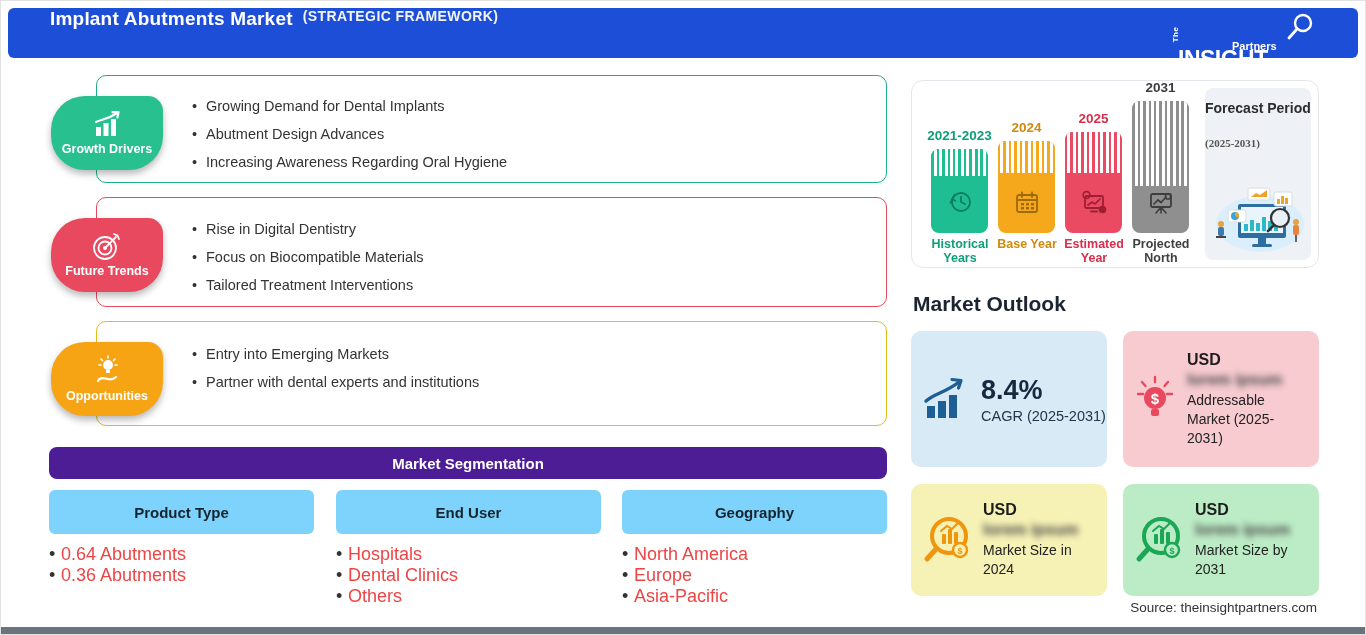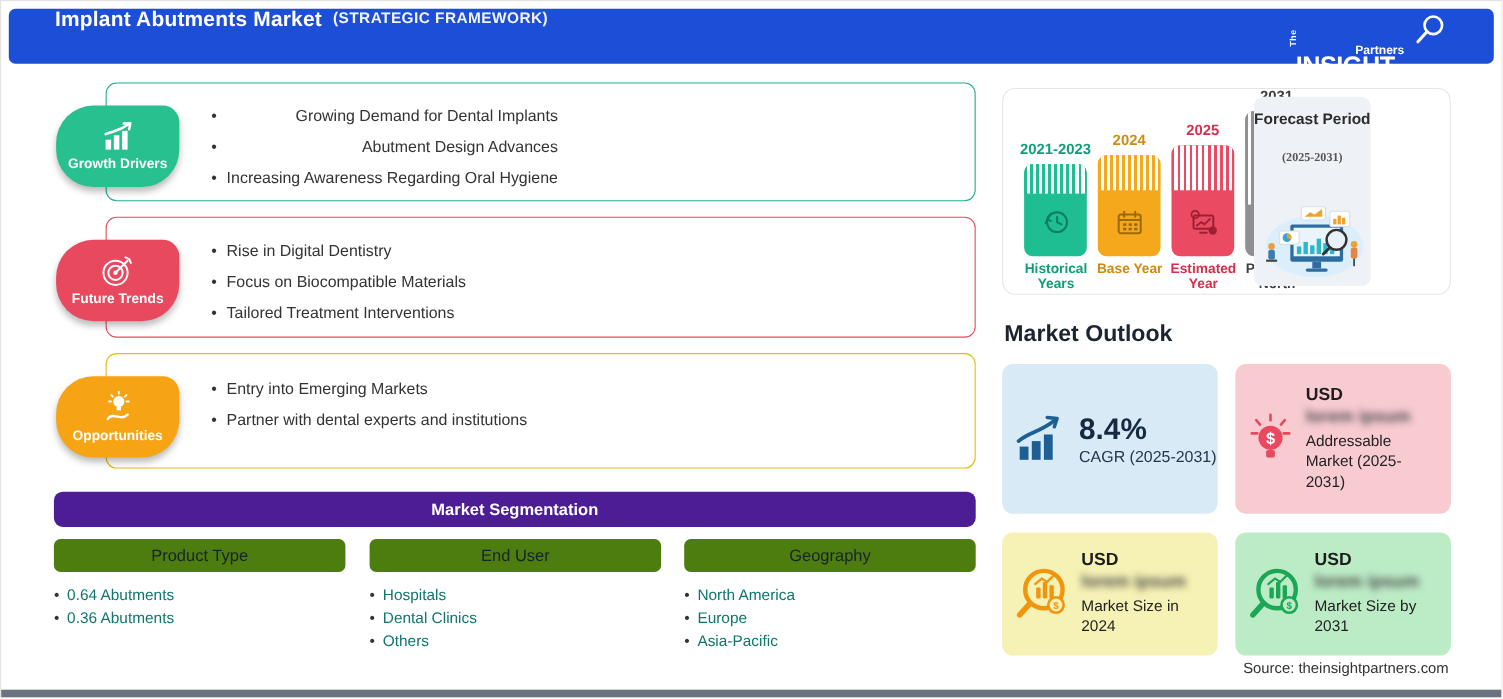--- a/index.html
+++ b/index.html
@@ -21,41 +21,41 @@
   .logo-glass { position:absolute; right:-16px; top:-4px; }
 
   
   .dbox { position:absolute; left:95px; width:791px; border-radius:10px; background:#fff; }
   .dbox ul { list-style:none; position:absolute; left:95px; top:0; }
   .dbox li { font-size:14.5px; color:#333; position:relative; padding-left:14px; }
   .dbox li::before { content:"•"; position:absolute; left:0; color:#333; }
   .box-gd { top:74px; height:108px; border:1.5px solid #1fae8c; }
   .box-ft { top:196px; height:110px; border:1.5px solid #e8495f; }
   .box-op { top:320px; height:105px; border:1.5px solid #e7bb16; }
-  .box-gd li { margin-top:0; line-height:28px;text-align:right; } .box-gd ul { top:16px; }
+  .box-gd li { margin-top:0; line-height:28px; } .box-gd ul { top:16px; }
   .box-ft ul { top:17px; } .box-ft li { line-height:28px; }
   .box-op ul { top:18px; } .box-op li { line-height:28px; }
 
   .badge { position:absolute; left:50px; width:112px; height:74px;
            border-radius:34px 15px 34px 34px; box-shadow:0 4px 7px rgba(0,0,0,.28);
            display:flex; flex-direction:column; align-items:center; justify-content:center; }
   .badge span { color:#fff; font-weight:bold; font-size:12.5px; margin-top:2px; }
   .bdg-gd { top:95px; background:#29c08f; }
   .bdg-ft { top:217px; background:#e8495f; }
   .bdg-op { top:341px; background:#f7a414; }
 
   
   .seg-banner { position:absolute; left:48px; top:446px; width:838px; height:32px;
                 background:#4c1d95; border-radius:8px; color:#fff; font-weight:bold; font-size:15px;
                 display:flex; align-items:center; justify-content:center; }
   .seg-col { position:absolute; top:489px; width:265px; }
-  .seg-col .seg-head { height:30px; background:#4d7c0f; border-radius:6px; color:#16242e;
-                       font-weight:normal; font-size:15px; display:flex; align-items:center; justify-content:center; }
+  .seg-col .seg-head { height:44px; background:#7dd3fc; border-radius:6px; color:#16242e;
+                       font-weight:bold; font-size:15px; display:flex; align-items:center; justify-content:center; }
   .seg-col ul { list-style:none; margin-top:10px; }
-  .seg-col li { font-size:14px; color:#0f766e; line-height:21px; position:relative; padding-left:12px; }
+  .seg-col li { font-size:18px; color:#ef4444; line-height:21px; position:relative; padding-left:12px; }
   .seg-col li::before { content:"•"; position:absolute; left:0; color:#333; }
   .col1 { left:48px; } .col2 { left:335px; } .col3 { left:621px; }
 
   
   .tl-panel { position:absolute; left:910px; top:79px; width:408px; height:188px;
               border:1.5px solid #e3e7eb; border-radius:12px; background:#fff; }
   .tl-bar { position:absolute; width:57px; }
   .tl-year { position:absolute; top:-21px; left:50%; transform:translateX(-50%);
              font-size:13.5px; font-weight:bold; white-space:nowrap; }
   .tl-rect { position:relative; width:57px; border-radius:8px; overflow:hidden; background:var(--c); }
@@ -64,22 +64,22 @@
   .tl-icon { position:absolute; left:50%; bottom:16px; transform:translateX(-50%); }
   .tl-cap { position:absolute; top:236px; width:78px; text-align:center;
             font-size:12.5px; font-weight:bold; line-height:14px; }
   .b0 { --c:#1fbd92; left:930px; top:148px; } .b0 .tl-rect{height:84px;} .b0 .tl-stripes{height:27px;} .b0 .tl-year{color:#0f9e79;}
   .b1 { --c:#f6a81c; left:997px; top:140px; } .b1 .tl-rect{height:92px;} .b1 .tl-stripes{height:32px;} .b1 .tl-year{color:#cf8a10;}
   .b2 { --c:#ea4b62; left:1064px; top:131px; } .b2 .tl-rect{height:101px;} .b2 .tl-stripes{height:41px;} .b2 .tl-year{color:#d62e4c;}
   .b3 { --c:#8f8f8f; left:1131px; top:100px; } .b3 .tl-rect{height:132px;} .b3 .tl-stripes{height:85px;} .b3 .tl-year{color:#3c3c3c;}
   .cap0 { left:920px; color:#0f9e79; } .cap1 { left:987px; color:#cf8a10; }
   .cap2 { left:1054px; color:#d62e4c; } .cap3 { left:1121px; color:#3f3f3f; }
 
-  .forecast { position:absolute; left:1139px; top:87px; width:106px; height:172px;
-              background:#eef1f5; border-radius:8px; text-align:center; }
+  .forecast { position:absolute; left:1204px; top:87px; width:106px; height:172px;
+              background:#eef1f5; border-radius:8px; text-align:left; }
   .fc-1 { margin-top:12px; font-size:14px; font-weight:bold; color:#2c2c2c; line-height:17px; }
   .fc-2 { margin-top:20px; font-size:11px; font-weight:bold; color:#555;font-family:Liberation Serif, serif; }
   .fc-art { position:absolute; bottom:6px; left:3px; }
 
   
   .mo-title { position:absolute; left:912px; top:291px; font-size:21px; font-weight:bold; color:#1b2430; }
   .card { position:absolute; border-radius:10px; }
   .card-cagr { left:910px; top:330px; width:196px; height:136px; background:#d7eaf6;
                display:flex; align-items:center; }
   .cagr-val { font-size:27px; font-weight:bold; color:#152a40; }

